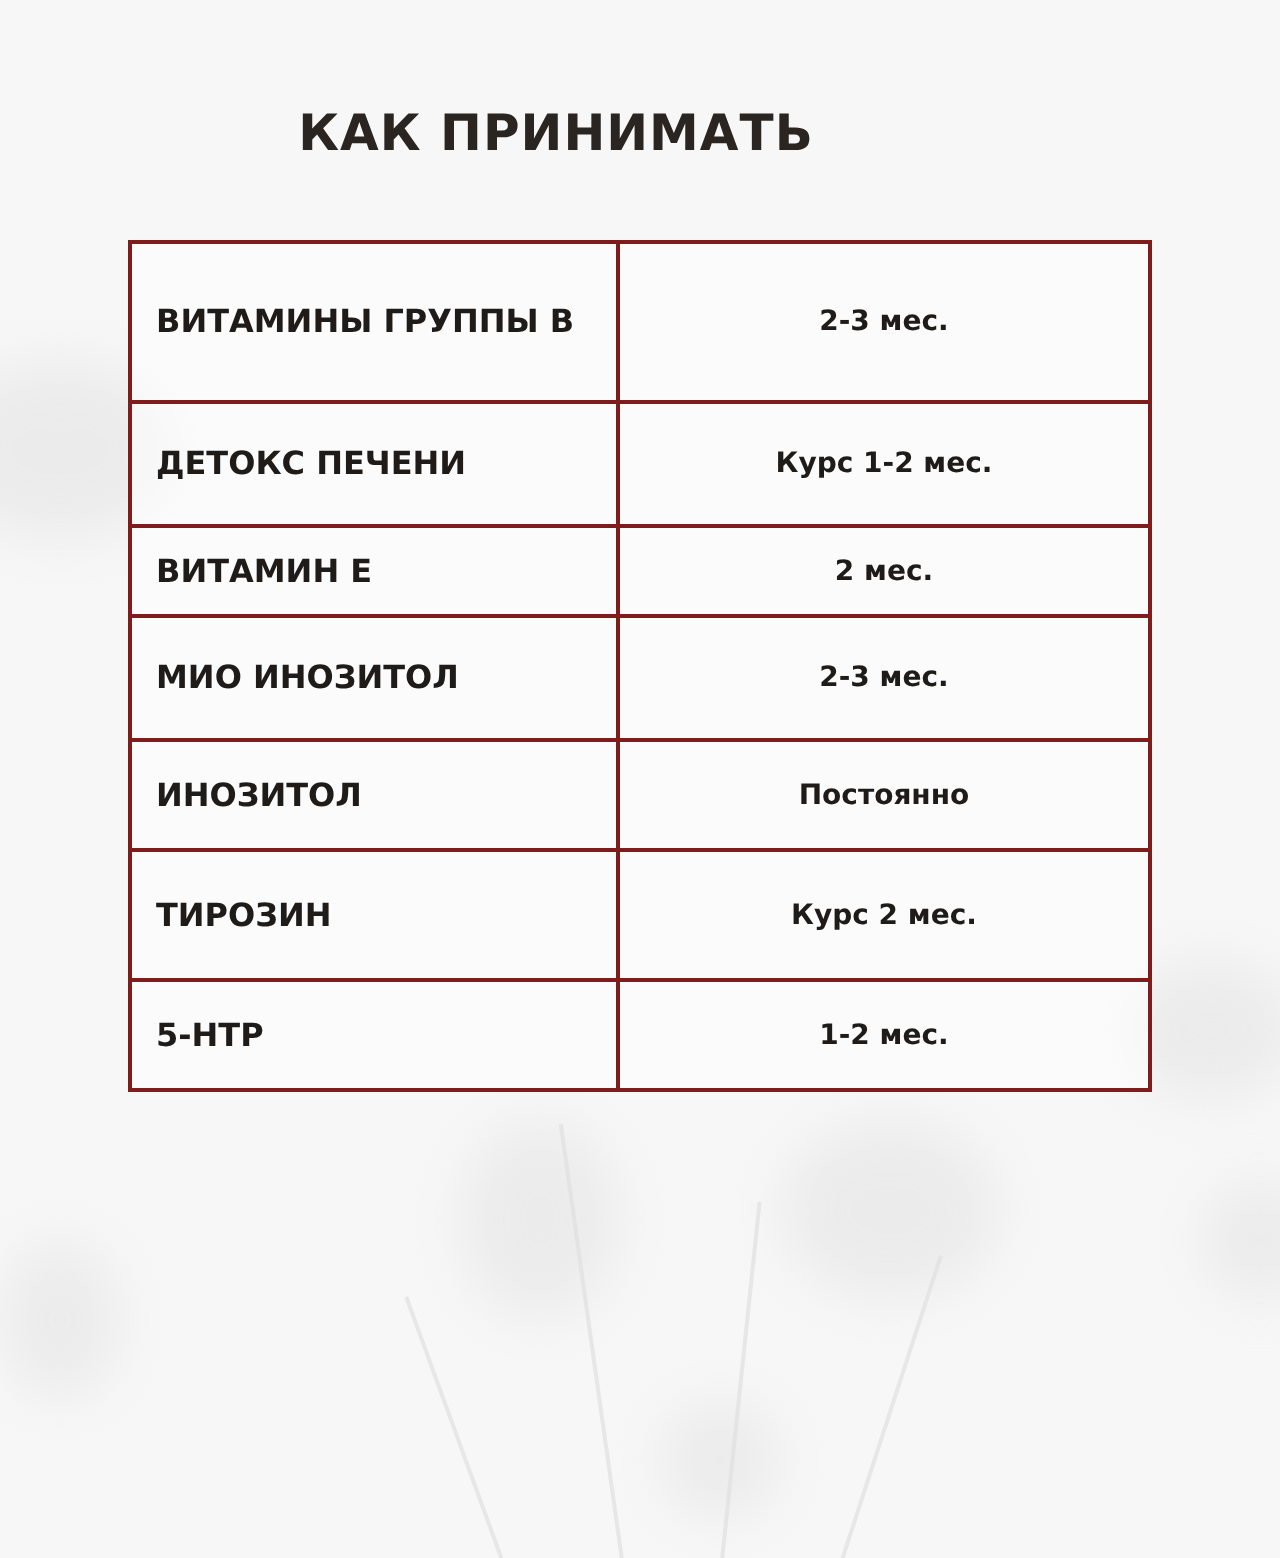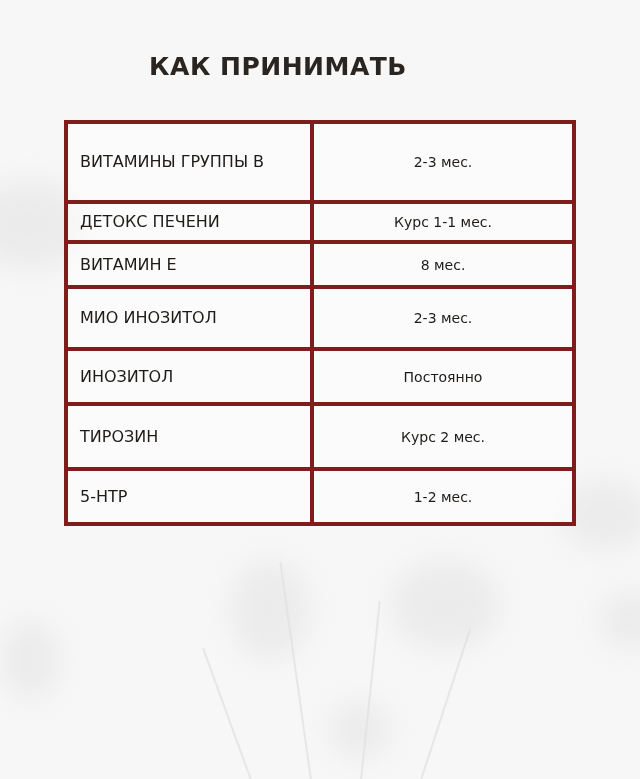--- a/index.html
+++ b/index.html
@@ -13,21 +13,21 @@
     .stem { position: absolute; width: 2px; background: #e0e0e0; opacity: .7; transform-origin: bottom center; }
     .title {
       position: absolute; left: 0; top: 52px; width: 556px; text-align: center;
       font-size: 25px; font-weight: bold; color: #2a2521; letter-spacing: 0.5px;
     }
     table.tbl {
       position: absolute; left: 64px; top: 120px; width: 512px;
       border-collapse: collapse; border: 2px solid #111;
       background: rgba(255,255,255,0.55);
     }
-    .tbl td { border: 4px solid #7f1d1d; color: #1e1b18; font-weight: normal; }
+    .tbl td { border: 2px solid #7f1d1d; color: #1e1b18; font-weight: bold; }
     .tbl td.name { width: 218px; padding: 0 12px; font-size: 16px; text-align: left; line-height: 22px; }
     .tbl td.val { text-align: center; font-size: 14px; line-height: 22px; padding: 0 10px; }
   </style>
 </head>
 <body>
 
 <div class="bg">
   <div class="blob" style="left:-30px;top:180px;width:120px;height:90px;"></div>
   <div class="blob" style="left:560px;top:480px;width:90px;height:70px;"></div>
   <div class="blob" style="left:230px;top:560px;width:80px;height:100px;"></div>
@@ -42,27 +42,27 @@
 </div>
 
 <div class="title">КАК ПРИНИМАТЬ</div>
 
 <table class="tbl">
   <tbody id="tbody">
       <tr style="height: 80px;">
         <td class="name">ВИТАМИНЫ ГРУППЫ В</td>
         <td class="val">2-3 мес.</td>
       </tr>
-      <tr style="height: 40px; margin-top: 19px;">
+      <tr style="height: 62px; margin-top: 19px;">
         <td class="name">ДЕТОКС ПЕЧЕНИ</td>
-        <td class="val">Курс 1-1 мес.</td>
+        <td class="val">Курс 1-2 мес.</td>
       </tr>
       <tr style="height: 45px;">
         <td class="name">ВИТАМИН Е</td>
-        <td class="val">8 мес.</td>
+        <td class="val">2 мес.</td>
       </tr>
       <tr style="height: 62px;">
         <td class="name">МИО ИНОЗИТОЛ</td>
         <td class="val">2-3 мес.</td>
       </tr>
       <tr style="height: 55px;">
         <td class="name">ИНОЗИТОЛ</td>
         <td class="val">Постоянно</td>
       </tr>
       <tr style="height: 65px;">

